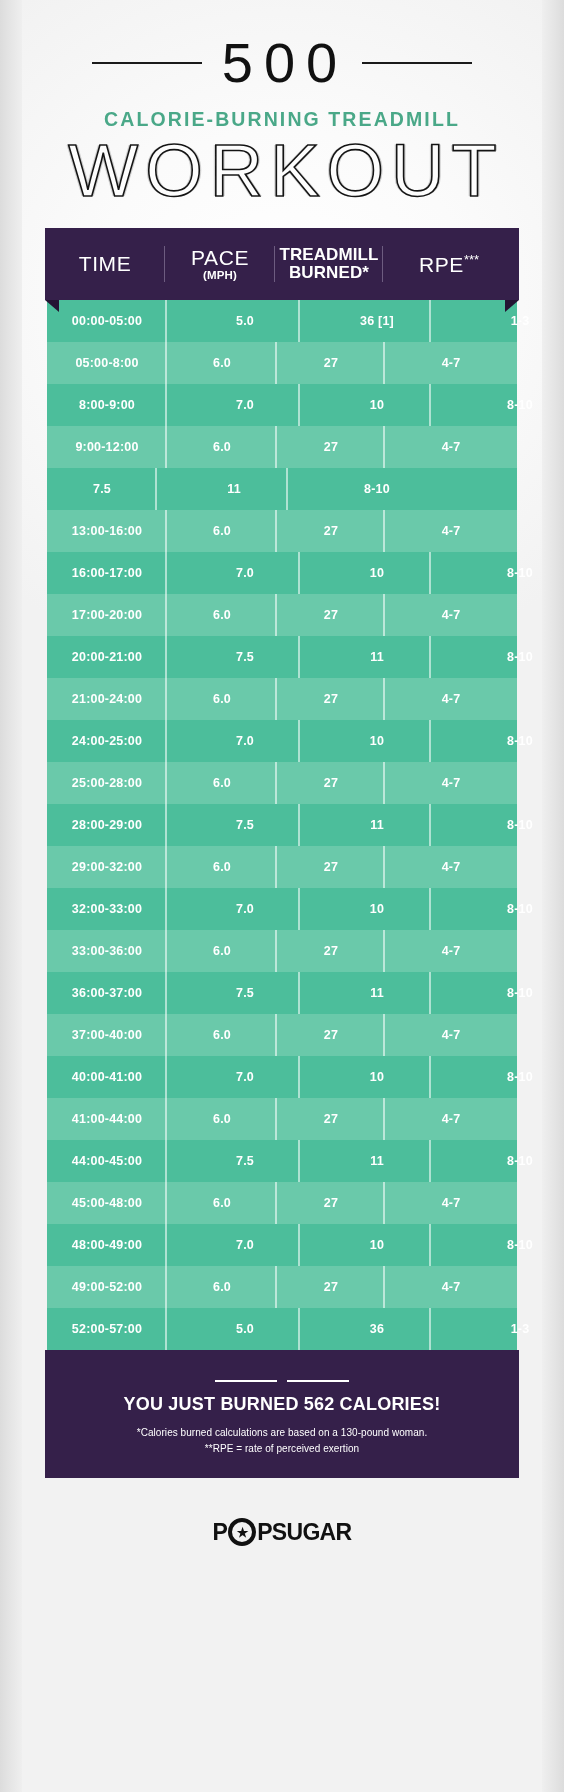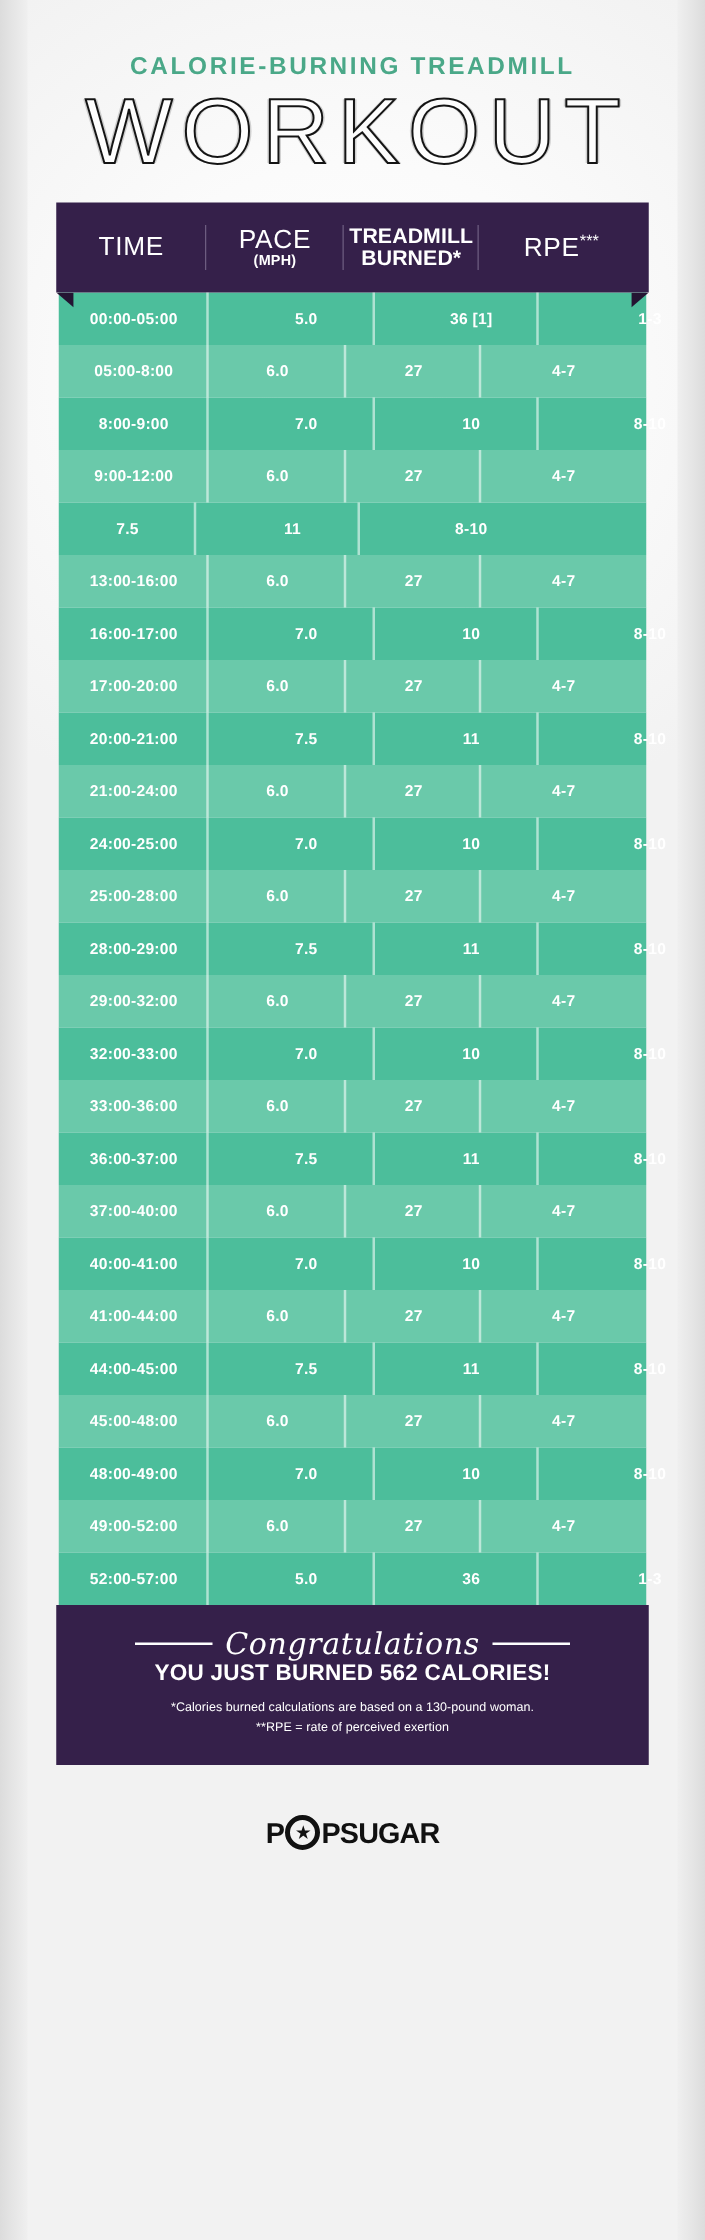--- a/index.html
+++ b/index.html
@@ -141,20 +141,25 @@
     position:absolute;left:50%;top:50%;transform:translate(-50%,-50%);
     color:#111;font-size:13px;line-height:1;
   }
 </style>
 </head>
 <body>
 
 <div class="poster">
 
   <div class="header">
+    <div class="five-hundred">
+      <span class="rule left"></span>
+      <span class="bignum">500</span>
+      <span class="rule right"></span>
+    </div>
     <div class="subtitle">CALORIE-BURNING TREADMILL</div>
     <div class="workout">WORKOUT</div>
   </div>
 
   <div class="table-wrap">
 
     <div class="thead">
       <div class="notch"></div>
       <div class="notch r"></div>
 
@@ -328,21 +333,20 @@
           <div class="tcell c0">52:00-57:00<span class="vsep"></span></div>
           <div class="tcell c1">5.0<span class="vsep"></span></div>
           <div class="tcell c2">36<span class="vsep"></span></div>
           <div class="tcell c3">1-3</div>
         </div>
       </div>
 
     <div class="tfoot">
       <div class="congrats-line">
         <span class="crule"></span>
-        <span class="congrats">Congratulations</span>
         <span class="crule"></span>
       </div>
       <div class="burned">YOU JUST BURNED 562 CALORIES!</div>
       <div class="note">*Calories burned calculations are based on a 130-pound woman.</div>
       <div class="note second">**RPE = rate of perceived exertion</div>
     </div>
   </div>
 
   <div class="logo-area">
     <span class="logo">

